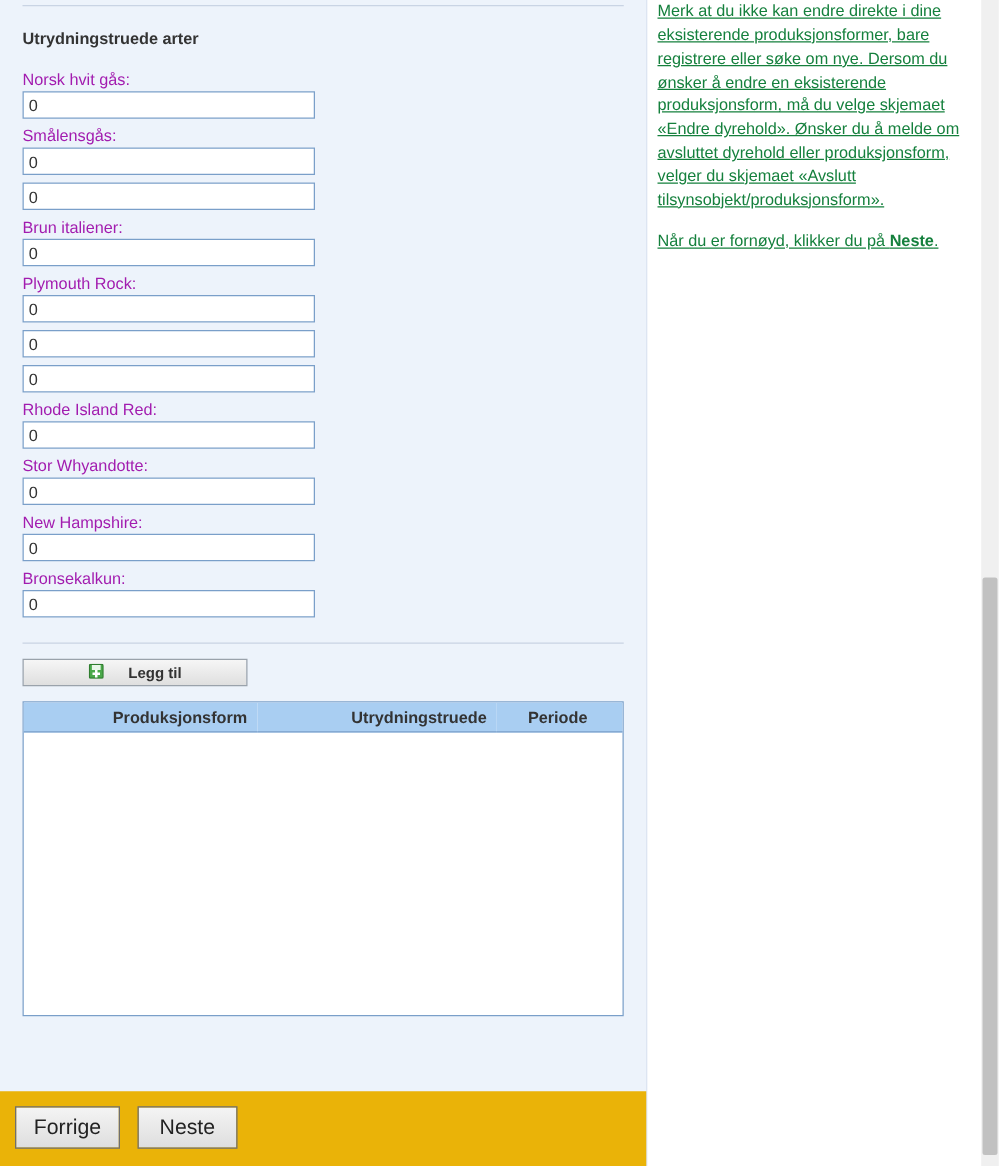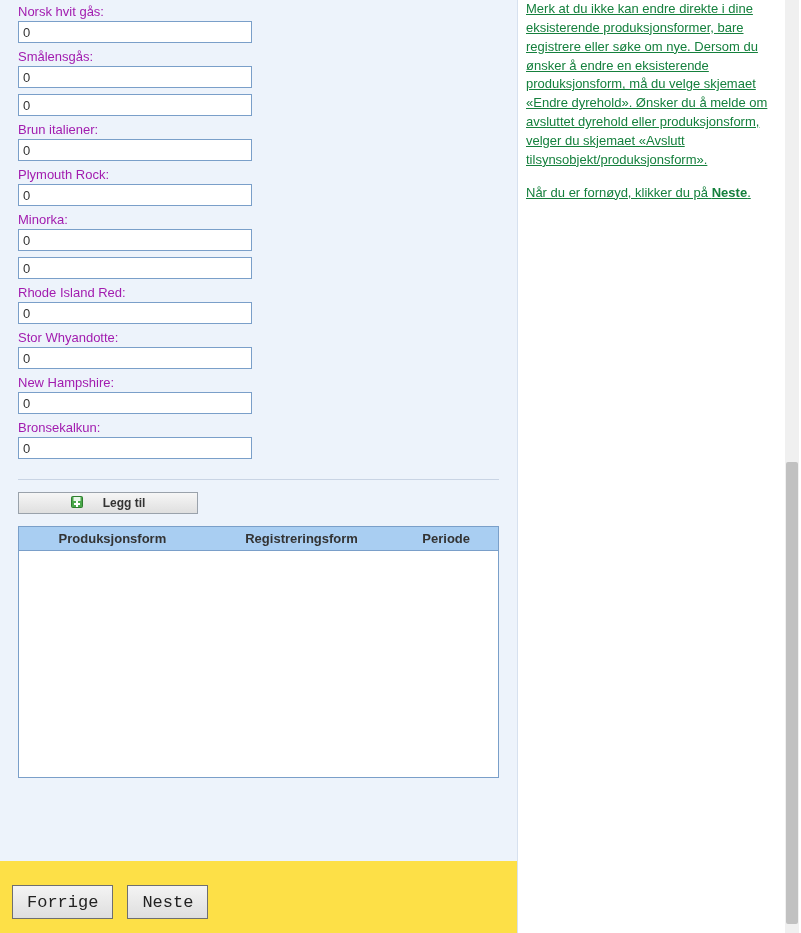--- a/index.html
+++ b/index.html
@@ -118,34 +118,33 @@
     height: 252px;
   }
   .table {
     width: 100%;
     border-collapse: collapse;
   }
   .table thead th {
     background: #a9cef2;
     font-weight: 700;
     font-size: 13px;
-    text-align: center;
+    text-align: right;
     padding: 4px 8px;
     border-bottom: 1px solid #7a9fc9;
   }
   .table thead th:last-child { text-align: right; padding-right: 28px; }
 
   .spacer-flex { flex: 1 1 auto; }
 
   .footer-bar {
-    background: #fde047;
-    padding: 24px 12px 14px 12px;
+    background: #eab308;
+    padding: 12px 12px 14px 12px;
     display: flex;
     gap: 14px;
-    font-family: Liberation Mono, monospace;
   }
   .nav-btn {
     height: 34px;
     min-width: 80px;
     padding: 0 14px;
     border: 1px solid #6f6f6f;
     background: linear-gradient(#f4f4f4, #dedede);
     font-family: inherit;
     font-size: 17px;
     color: #222;
@@ -153,20 +152,21 @@
   }
 </style>
 </head>
 <body>
 
 <div class="page-wrap">
 
   <div class="main-col">
 
     <div class="form-area">
+      <div class="section-title">Utrydningstruede arter</div>
 
       <div class="field-row">
         <div class="field-label">Norsk hvit gås:</div>
         <input class="field-input" value="0" style="">
       </div>
       <div class="field-row">
         <div class="field-label">Smålensgås:</div>
         <input class="field-input" value="0" style="">
       </div>
       <div class="field-row">
@@ -174,21 +174,20 @@
       </div>
       <div class="field-row">
         <div class="field-label">Brun italiener:</div>
         <input class="field-input" value="0" style="">
       </div>
       <div class="field-row">
         <div class="field-label">Plymouth Rock:</div>
         <input class="field-input" value="0" style="">
       </div>
       <div class="field-row">
-        <div class="field-label">Minorka:</div>
         <input class="field-input" value="0" style="">
       </div>
       <div class="field-row">
         <input class="field-input" value="0" style="">
       </div>
       <div class="field-row">
         <div class="field-label">Rhode Island Red:</div>
         <input class="field-input" value="0" style="">
       </div>
       <div class="field-row">
@@ -219,21 +218,21 @@
         </span>
         <span>Legg til</span>
       </button>
     </div>
 
     <div class="table-wrap">
       <table class="table">
         <thead>
           <tr>
             <th style="width:39%">Produksjonsform</th>
-            <th style="width:40%">Registreringsform</th>
+            <th style="width:40%">Utrydningstruede</th>
             <th style="width:21%">Periode</th>
           </tr>
         </thead>
         <tbody></tbody>
       </table>
     </div>
 
     <div class="spacer-flex"></div>
 
     <div class="footer-bar">

